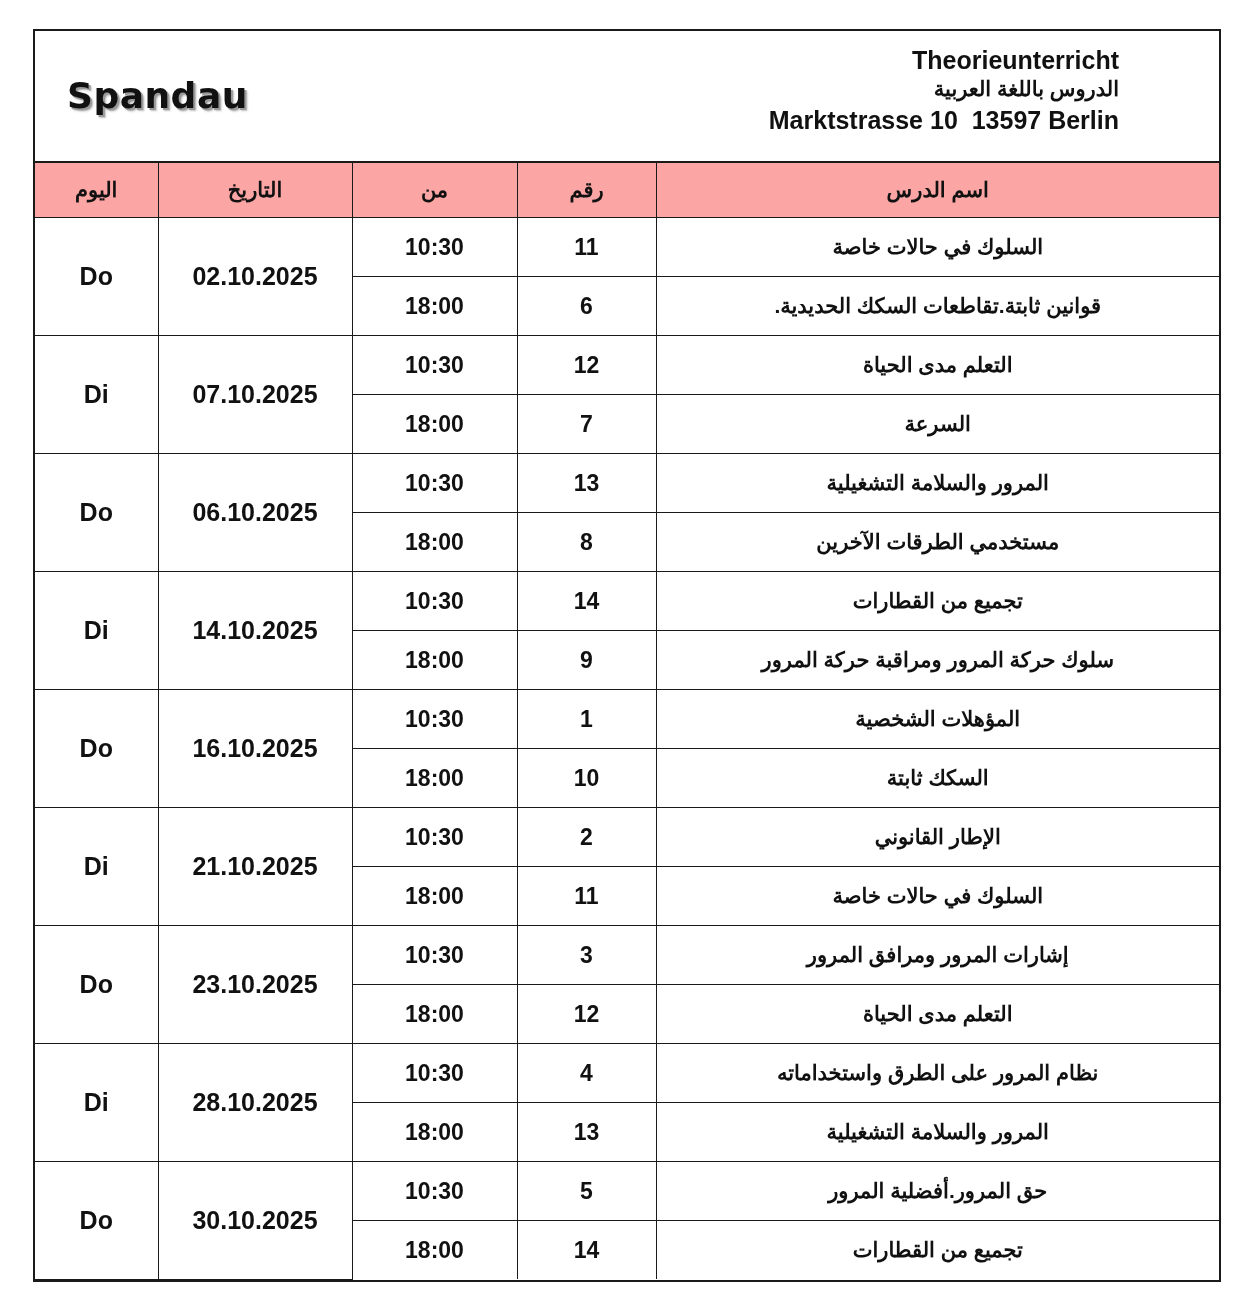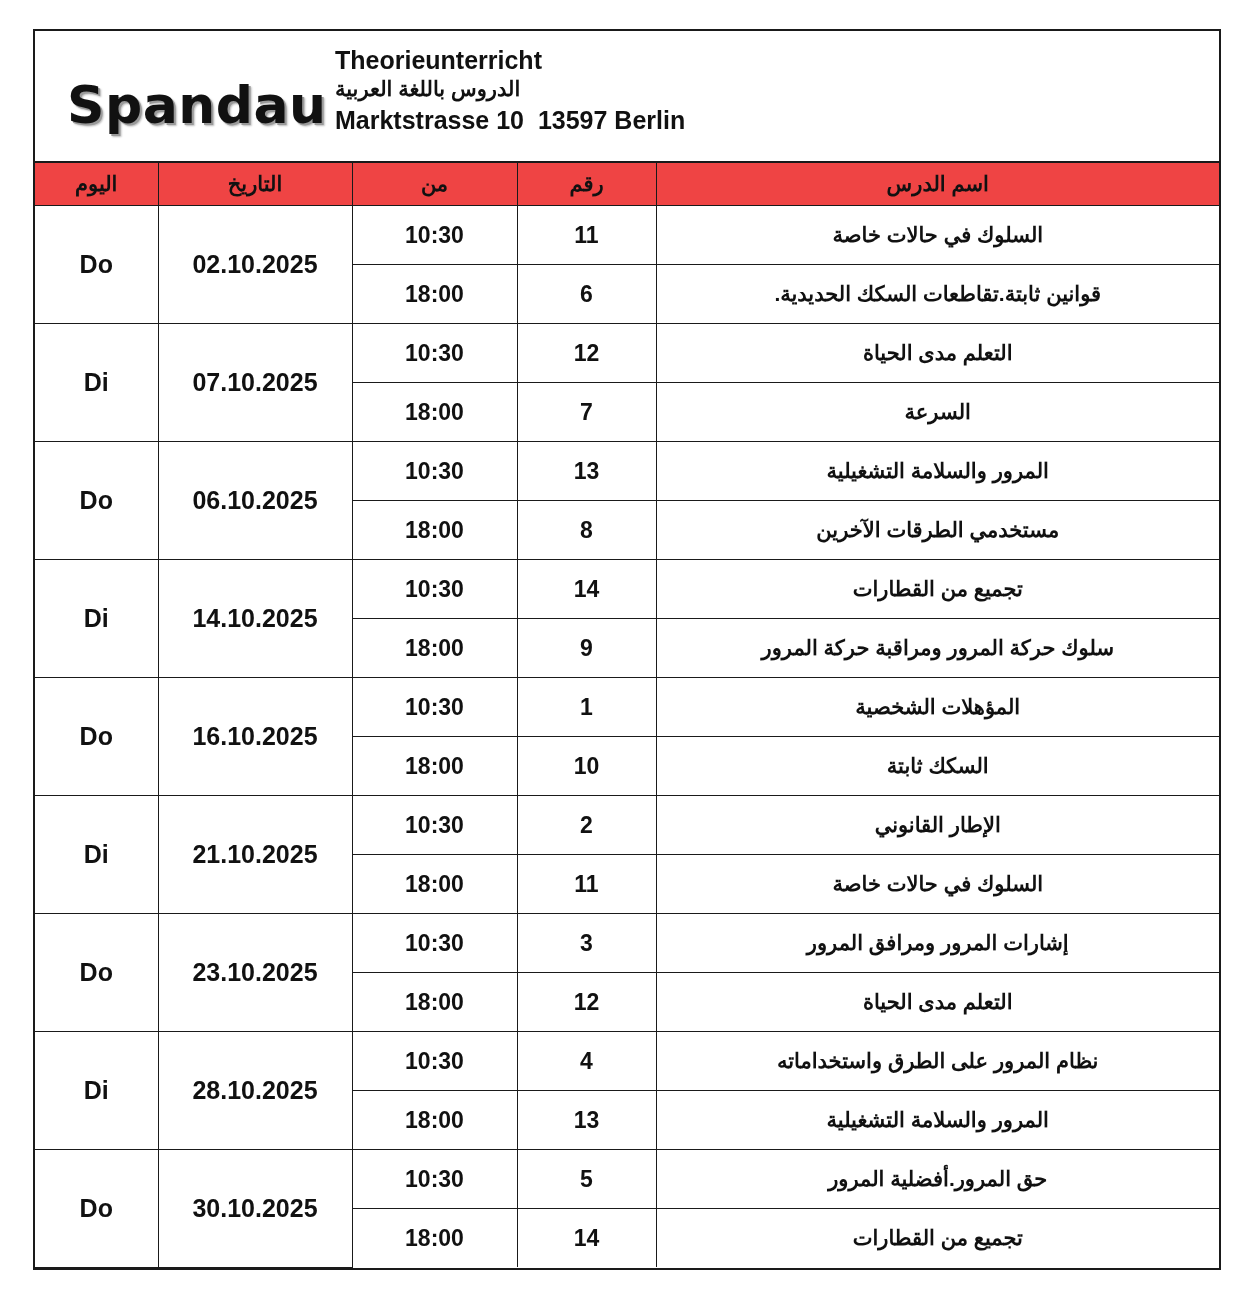--- a/index.html
+++ b/index.html
@@ -2,30 +2,30 @@
 <html><head>
 <meta charset="utf-8">
 <style>
   html, body { margin: 0; padding: 0; background: #ffffff; }
   body { width: 1246px; height: 1308px; position: relative; overflow: hidden;
          font-family: "Liberation Sans", sans-serif; color: #111; }
   .sheet { position: absolute; left: 33px; top: 29px; width: 1188px;
            border: 2px solid #1a1a1a; box-sizing: border-box; }
   .header { position: relative; height: 130px; border-bottom: 2px solid #1a1a1a; }
   .brand { position: absolute; left: 32px; top: 44px; font-family: "DejaVu Sans", sans-serif;
-           font-size: 52px; font-weight: bold; color: #111;
+           font-size: 36px; font-weight: bold; color: #111;
            text-shadow: 2px 2px 0 #9a9a9a, 3px 3px 2px #bdbdbd; letter-spacing: 0.5px; }
-  .titles { position: absolute; left: 300px; right: 88px; top: 14px; text-align: left; }
+  .titles { position: absolute; left: 300px; right: 100px; top: 14px; text-align: right; }
   .t1 { font-size: 25px; font-weight: bold; line-height: 30px; }
   .t2 { font-size: 21px; font-weight: bold; line-height: 28px; direction: rtl; }
   .t3 { font-size: 25px; font-weight: bold; line-height: 34px; white-space: pre; }
   table { border-collapse: collapse; width: 100%; table-layout: fixed; }
   th, td { border: 1.5px solid #1a1a1a; text-align: center; padding: 0;
            font-weight: bold; }
-  th { background: #ef4444; height: 42px; font-size: 21px; direction: rtl; font-weight: bold; }
+  th { background: #fca5a5; height: 54px; font-size: 21px; direction: rtl; font-weight: bold; }
   td { height: 58px; font-size: 23px; }
   td.lesson { font-size: 21px; direction: rtl; }
   td.day, td.date { font-size: 25px; }
   tr:first-child th { border-top: none; }
   th:first-child, td:first-child { border-left: none; }
   th:last-child, td:last-child { border-right: none; }
   tbody tr:last-child td { border-bottom: none; }
   .col-day { width: 123px; } .col-date { width: 194px; } .col-time { width: 165px; }
   .col-num { width: 139px; } .col-lesson { width: auto; }
 </style>

